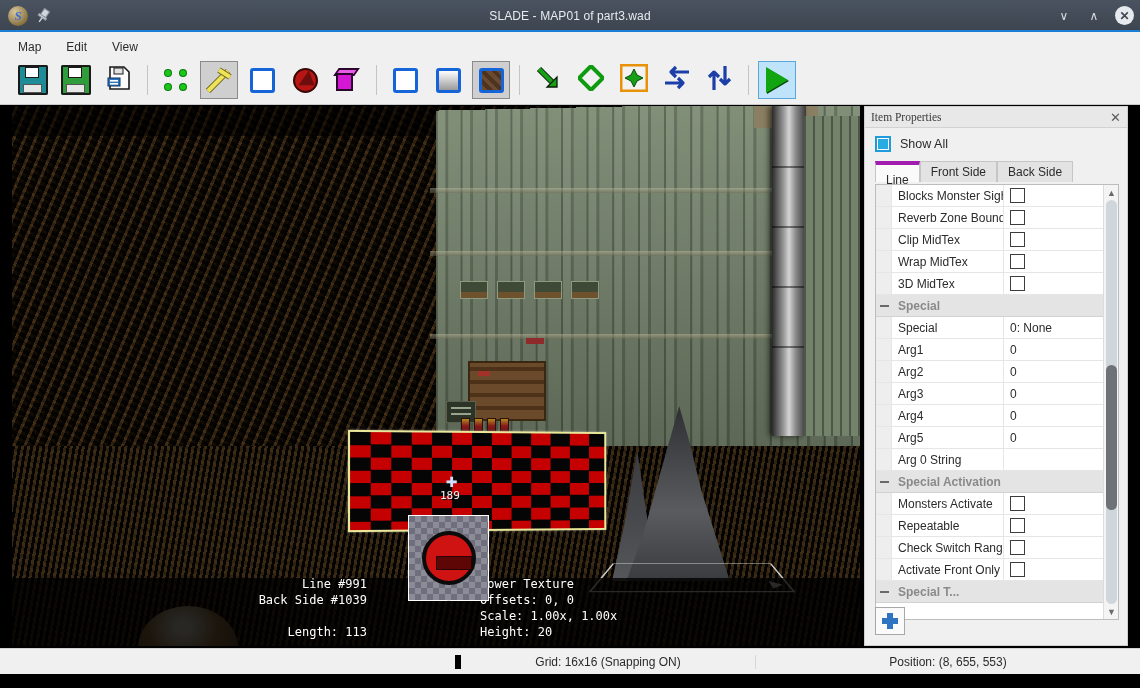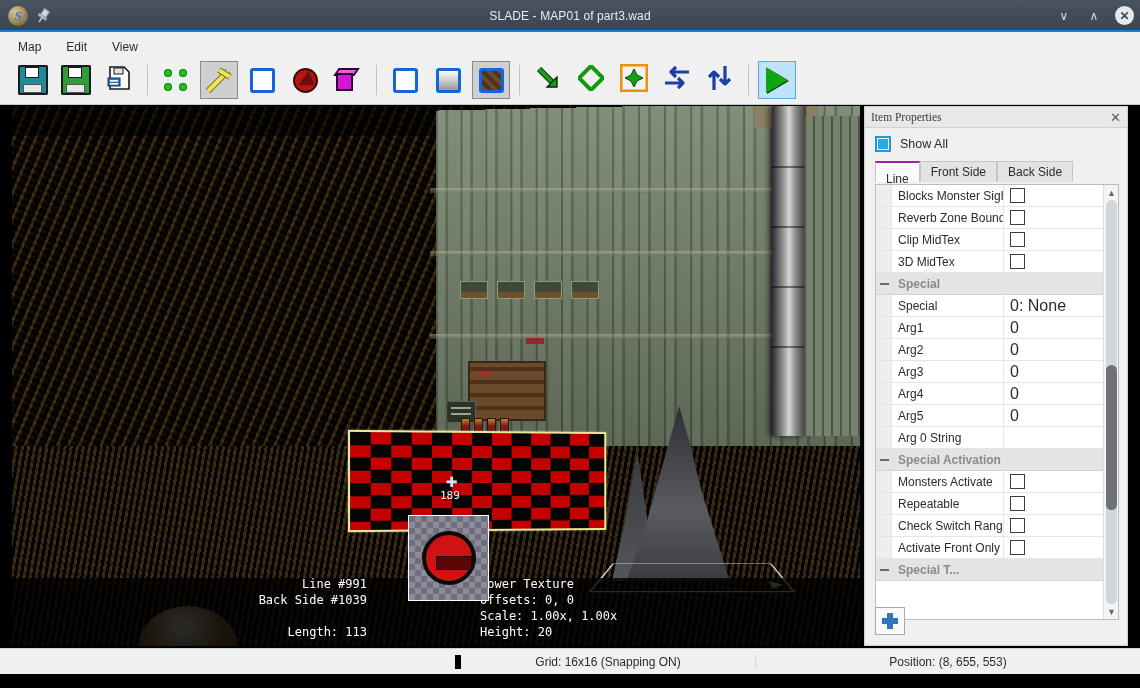--- a/index.html
+++ b/index.html
@@ -185,30 +185,30 @@
   .panel-hd .x{margin-left:auto;font-size:13px;color:#5a5a5a;cursor:pointer;line-height:1;}
   .showall{display:flex;align-items:center;gap:9px;padding:8px 0 8px 10px;}
   .cb-blue{width:16px;height:16px;border:2px solid #1e9bdc;background:#fff;
      display:flex;align-items:center;justify-content:center;}
   .cb-blue i{width:10px;height:10px;background:#29abe2;display:block;}
   .showall span{font-size:12.5px;color:#2b2b2b;}
 
   .tabs{display:flex;padding-left:10px;height:22px;align-items:flex-end;}
   .tab{height:21px;padding:0 10px;font-size:12px;color:#2b2b2b;display:flex;align-items:center;
      background:#e3e3e3;border:1px solid #c6c6c6;border-bottom:none;cursor:pointer;}
-  .tab.active{background:#fafafa;border-top:2px solid #a21caf;padding-top:13px;}
+  .tab.active{background:#fafafa;border-top:4px solid #a21caf;padding-top:13px;}
 
   .grid-wrap{position:absolute;left:10px;top:77px;width:244px;height:436px;
      background:#fff;border:1px solid #bdbdbd;overflow:hidden;}
   .grid-inner{position:absolute;left:0;top:0;width:244px;}
   .row{height:22px;display:flex;border-bottom:1px solid #e6e6e6;background:#fff;}
   .row .gut{width:16px;background:#eeeeee;border-right:1px solid #e6e6e6;}
   .row .nm{width:112px;padding-left:6px;font-size:12px;color:#2b2b2b;display:flex;align-items:center;
      overflow:hidden;white-space:nowrap;border-right:1px solid #e6e6e6;}
-  .row .vl{flex:1;padding-left:6px;font-size:16px;color:#2b2b2b;display:flex;align-items:center;}
+  .row .vl{flex:1;padding-left:6px;font-size:12px;color:#2b2b2b;display:flex;align-items:center;}
   .row .vl .cbx{width:15px;height:15px;border:1px solid #3c3c3c;background:#fff;}
   .row.hdr{background:#e4e4e4;border-bottom:1px solid #d2d2d2;}
   .row.hdr .gut{background:#e4e4e4;border-right:none;display:flex;align-items:center;justify-content:center;}
   .row.hdr .gut:after{content:"";width:9px;height:2px;background:#6a6a6a;display:block;}
   .row.hdr .nm{width:auto;flex:1;font-size:12px;font-weight:bold;color:#8a8a8a;border-right:none;}
 
   .vscroll{position:absolute;right:0;top:0;width:15px;height:434px;background:#f4f4f4;border-left:1px solid #dcdcdc;}
   .vscroll .arr{width:15px;height:15px;display:flex;align-items:center;justify-content:center;font-size:9px;color:#6a6a6a;cursor:pointer;}
   .vscroll .arr.bot{position:absolute;bottom:0;left:0;}
   .vscroll .track{position:absolute;top:15px;bottom:15px;left:2px;width:11px;background:#cfd6dc;border-radius:6px;}
@@ -494,20 +494,27 @@
           </div>
           <div class="row">
             <div class="gut"></div>
             <div class="nm">Clip MidTex</div>
             <div class="vl">
               <span class="cbx"></span>
             </div>
           </div>
           <div class="row">
             <div class="gut"></div>
+            <div class="nm">Wrap MidTex</div>
+            <div class="vl">
+              <span class="cbx"></span>
+            </div>
+          </div>
+          <div class="row">
+            <div class="gut"></div>
             <div class="nm">3D MidTex</div>
             <div class="vl">
               <span class="cbx"></span>
             </div>
           </div>
           <div class="row hdr">
             <div class="gut"></div>
             <div class="nm">Special</div>
           </div>
           <div class="row">

